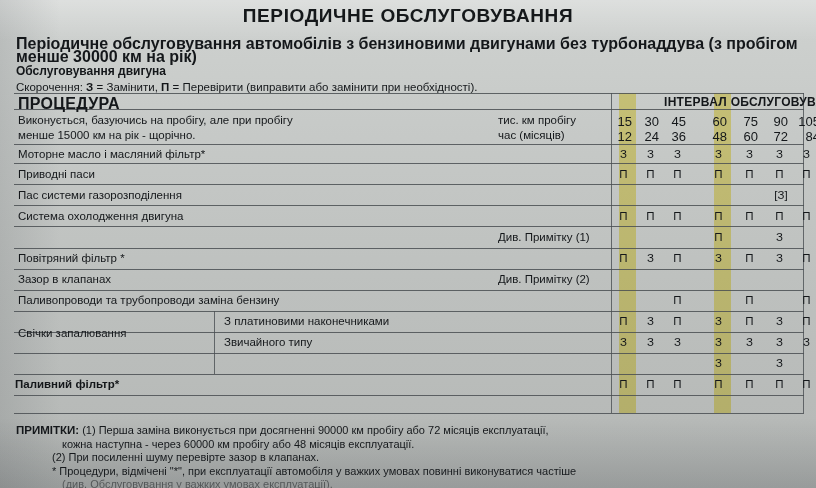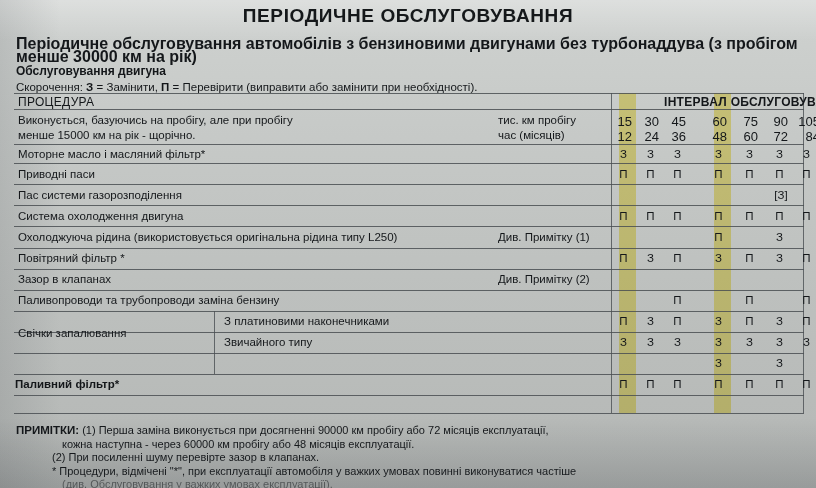--- a/index.html
+++ b/index.html
@@ -110,22 +110,22 @@
     opacity: 0.8;
   }
 
   .cell {
     position: absolute;
     color: #14171a;
     font-size: 11.5px;
     white-space: nowrap;
   }
   .proc-head {
-    font-weight: normal;
-    font-size: 12px;
+    font-weight: bold;
+    font-size: 16px;
     letter-spacing: 0.3px;
   }
   .int-head {
     font-weight: bold;
     font-size: 12px;
     letter-spacing: 0.3px;
   }
   .num {
     position: absolute;
     width: 17px;
@@ -249,21 +249,20 @@
 
     <div class="cell" style="left:4px; top:117px;">Система охолодження двигуна</div>
     <div class="mark" style="left:601px; top:117px;">П</div>
     <div class="mark" style="left:628px; top:117px;">П</div>
     <div class="mark" style="left:655px; top:117px;">П</div>
     <div class="mark" style="left:696px; top:117px;">П</div>
     <div class="mark" style="left:727px; top:117px;">П</div>
     <div class="mark" style="left:757px; top:117px;">П</div>
     <div class="mark" style="left:784px; top:117px;">П</div>
 
-    <div class="cell" style="left:4px; top:138px;">Охолоджуюча рідина (використовується оригінальна рідина типу L250)</div>
     <div class="cell" style="left:484px; top:138px;">Див. Примітку (1)</div>
     <div class="mark" style="left:696px; top:138px;">П</div>
     <div class="mark" style="left:757px; top:138px;">З</div>
 
     <div class="cell" style="left:4px; top:159px;">Повітряний фільтр *</div>
     <div class="mark" style="left:601px; top:159px;">П</div>
     <div class="mark" style="left:628px; top:159px;">З</div>
     <div class="mark" style="left:655px; top:159px;">П</div>
     <div class="mark" style="left:696px; top:159px;">З</div>
     <div class="mark" style="left:727px; top:159px;">П</div>

